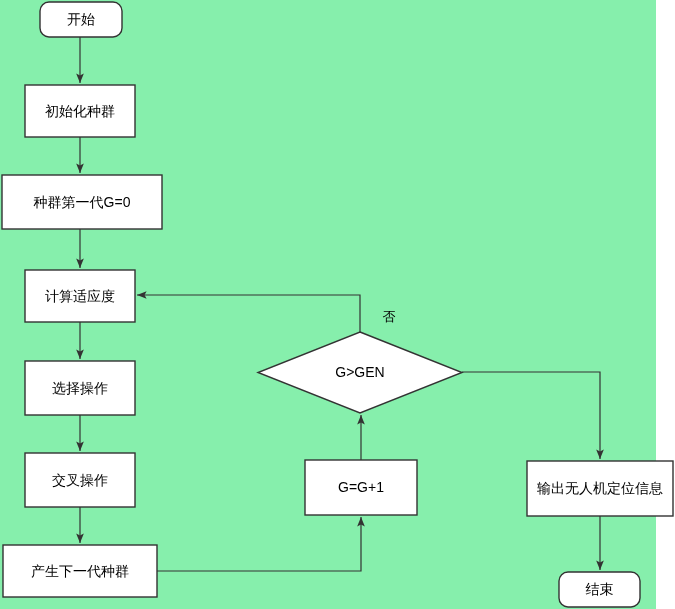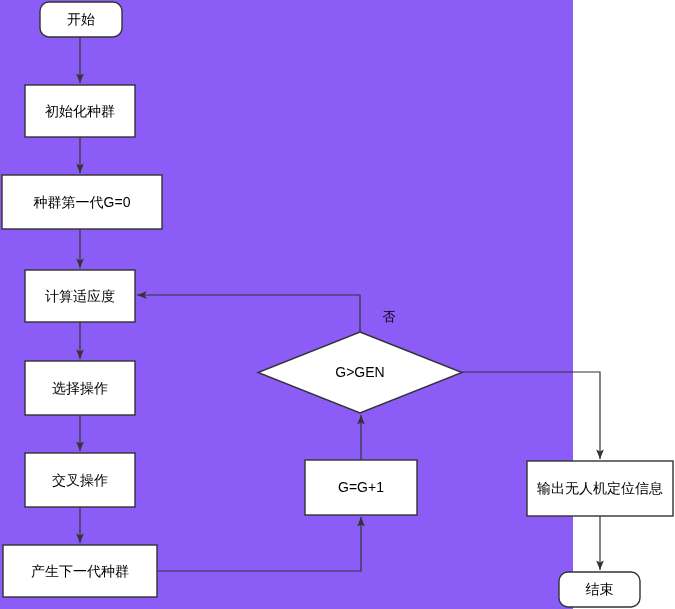--- a/index.html
+++ b/index.html
@@ -8,23 +8,23 @@
     background: #ffffff;
   }
   body {
     width: 675px;
     height: 609px;
     font-family: "Liberation Sans", "DejaVu Sans", sans-serif;
     overflow: hidden;
   }
   #flowchart-root {
     position: relative;
-    width: 573px;
+    width: 656px;
     height: 609px;
-    background: #8b5cf6;
+    background: #86efac;
   }
   svg.diagram {
     display: block;
     width: 675px;
     height: 609px;
   }
   .node-shape {
     fill: #ffffff;
     stroke: #333333;
     stroke-width: 1.4;

